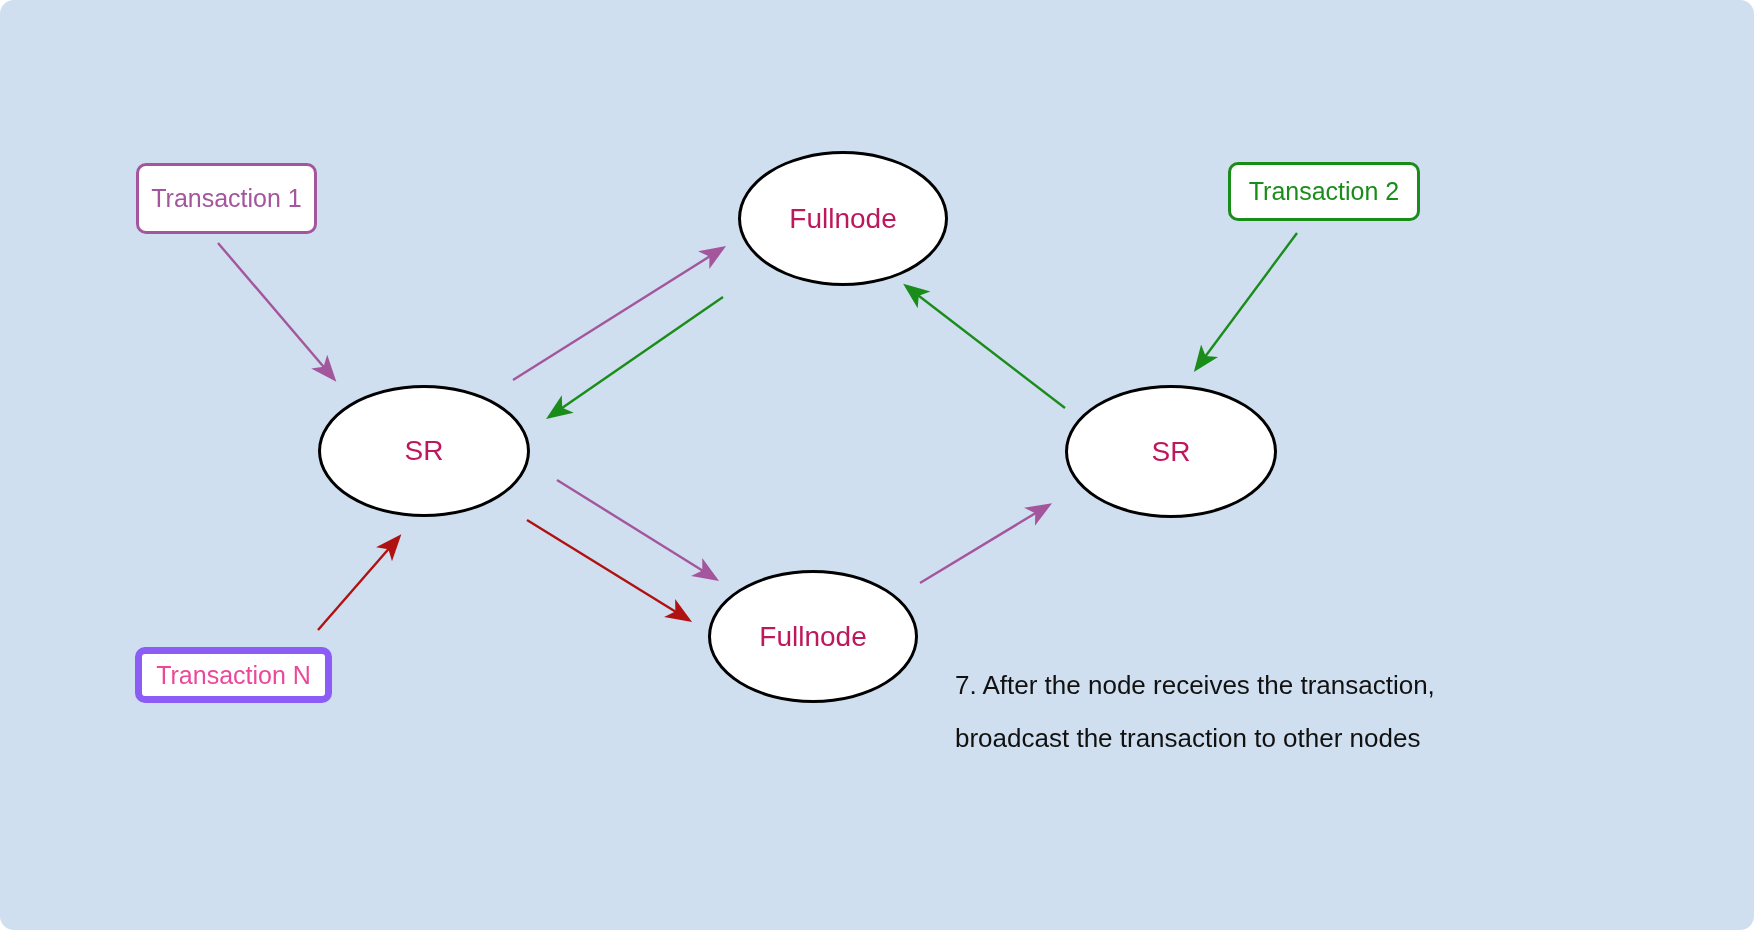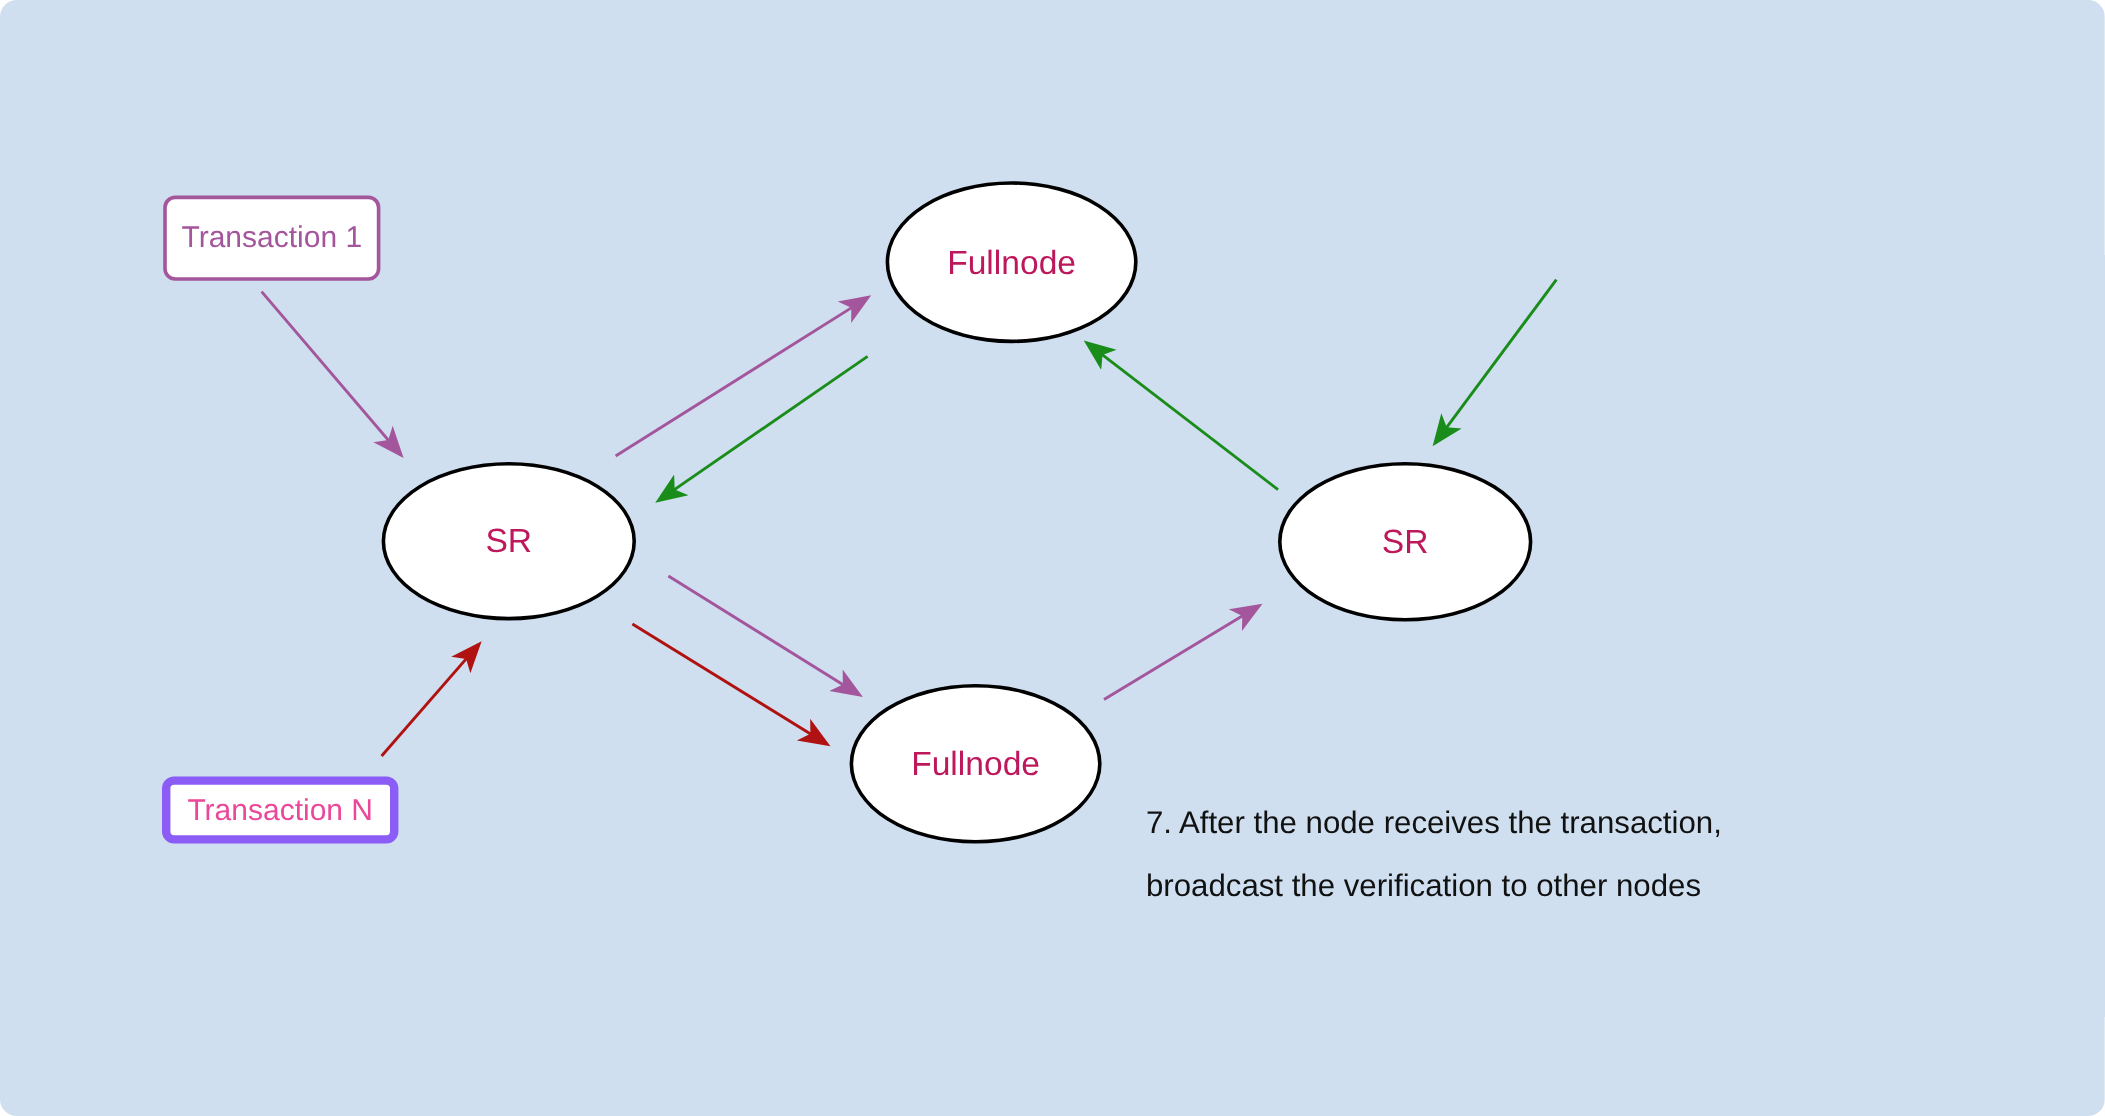--- a/index.html
+++ b/index.html
@@ -108,28 +108,31 @@
   </div>
 
   <div class="node" style="left:708px; top:570px; width:210px; height:133px;">
     <span>Fullnode</span>
   </div>
 
   <div class="txbox purple" style="left:136px; top:163px; width:181px; height:71px;">
     <span>Transaction 1</span>
   </div>
 
+  <div class="txbox green" style="left:1228px; top:162px; width:192px; height:59px;">
+    <span>Transaction 2</span>
+  </div>
 
   <div class="txbox red" style="left:135px; top:647px; width:197px; height:56px;">
     <span>Transaction N</span>
   </div>
 
   <div class="notes">
     <div class="note">
       <div class="line1">7. After the node receives the transaction,</div>
     </div>
     <br>
     <div class="note">
-      <div class="line2">broadcast the verification to other nodes</div>
+      <div class="line2">broadcast the transaction to other nodes</div>
     </div>
   </div>
 
 </div>
 
 </body></html>

